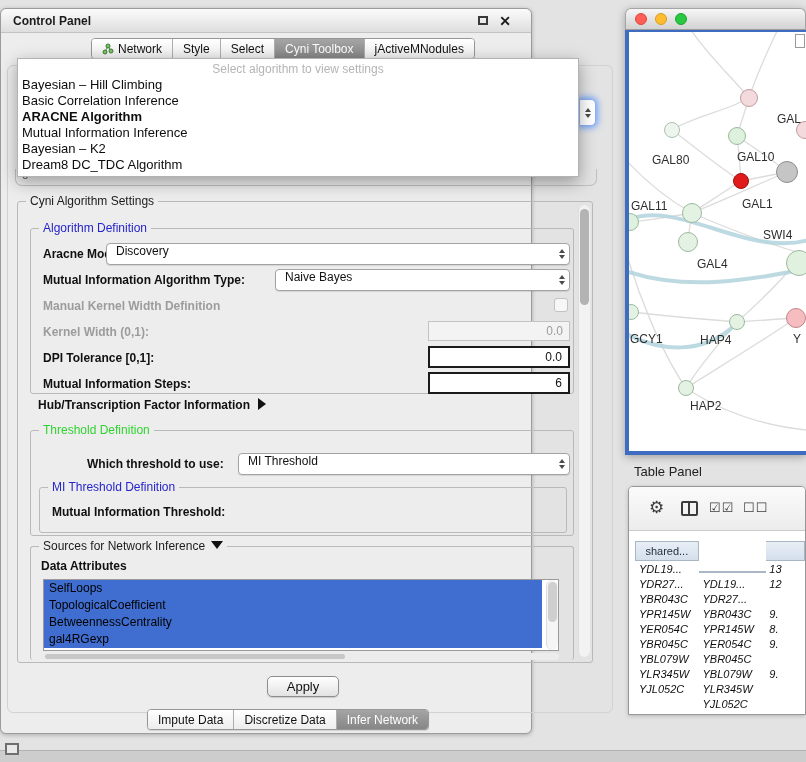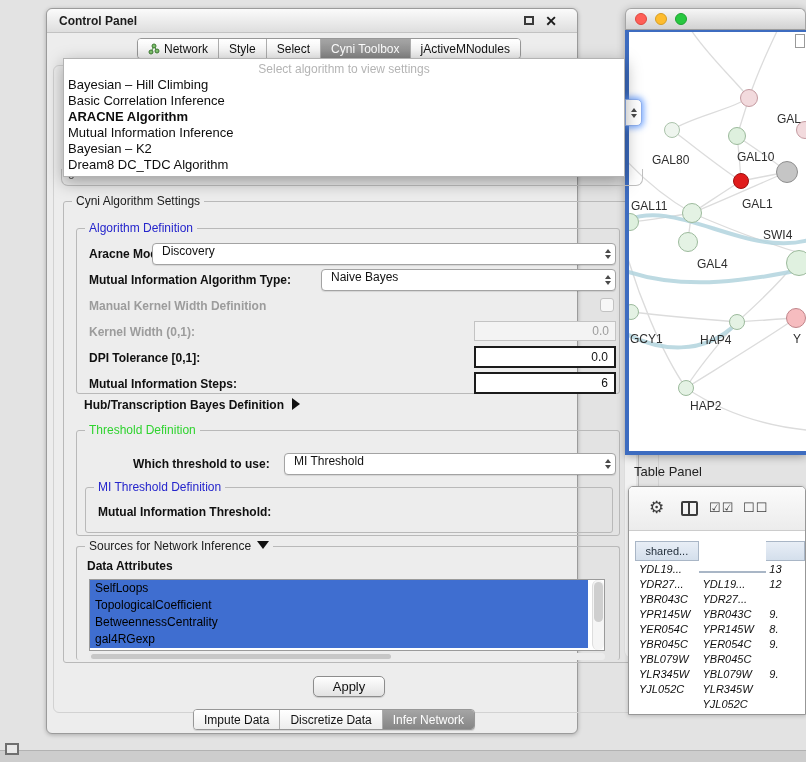--- a/index.html
+++ b/index.html
@@ -1,20 +1,20 @@
 <!DOCTYPE html>
 <html><head>
 <meta charset="utf-8">
 <style>
   *{margin:0;padding:0;box-sizing:border-box;}
   html,body{width:806px;height:762px;}
   body{font-family:"Liberation Sans",sans-serif;background:#e3e3e3;position:relative;overflow:hidden;font-size:12px;color:#111;}
 
   
-  #control-panel{position:absolute;left:0;top:8px;width:532px;height:726px;background:#ededed;border:1px solid #9b9b9b;border-radius:6px;box-shadow:0 1px 4px rgba(0,0,0,.25);margin-left:46px;}
+  #control-panel{position:absolute;left:0;top:8px;width:532px;height:726px;background:#ededed;border:1px solid #9b9b9b;border-radius:6px;box-shadow:0 1px 4px rgba(0,0,0,.25);}
   .cp-titlebar{height:24px;background:linear-gradient(#fbfbfb,#dedede);border-bottom:1px solid #c2c2c2;border-radius:6px 6px 0 0;display:flex;align-items:center;padding:0 12px;}
   .cp-title{font-size:12px;font-weight:bold;color:#1c1c1c;}
   .cp-controls{margin-left:auto;display:flex;gap:11px;align-items:center;margin-right:8px;}
   .float-icon{width:10px;height:9px;border:2px solid #3a3a3a;display:inline-block;}
   .close-icon{font-size:14px;font-weight:bold;color:#1a1a1a;line-height:1;}
 
   .inner-frame{position:absolute;left:6px;top:56px;width:606px;height:648px;border:1px solid #d2d2d2;border-radius:6px;}
 
   
   .seg-control{display:flex;border:1px solid #979797;border-radius:4px;overflow:hidden;height:21px;background:#fff;position:absolute;box-shadow:0 1px 1px rgba(0,0,0,.12);}
@@ -219,21 +219,21 @@
           <span>0.0</span>
         </div>
 
         <span class="lbl" style="left:12px;top:148px;">Mutual Information Steps:</span>
         <div class="field strong" style="left:397px;top:143px;width:142px;height:22px;">
           <span>6</span>
         </div>
       </div>
 
       <div style="position:absolute;left:20px;top:196px;">
-        <span class="lbl" style="position:static;">Hub/Transcription Bayes Definition</span><span class="tri-right"></span>
+        <span class="lbl" style="position:static;">Hub/Transcription Factor Information</span><span class="tri-right"></span>
       </div>
 
       <div class="groupbox" style="left:12px;top:228px;width:544px;height:106px;">
         <span class="gb-title t-green">Threshold Definition</span>
 
         <span class="lbl" style="left:56px;top:26px;">Which threshold to use:</span>
         <div class="combo" style="left:207px;top:22px;width:332px;">
           <span>MI Threshold</span>
           <span class="arrows">
               <span class="arr-up"></span>

